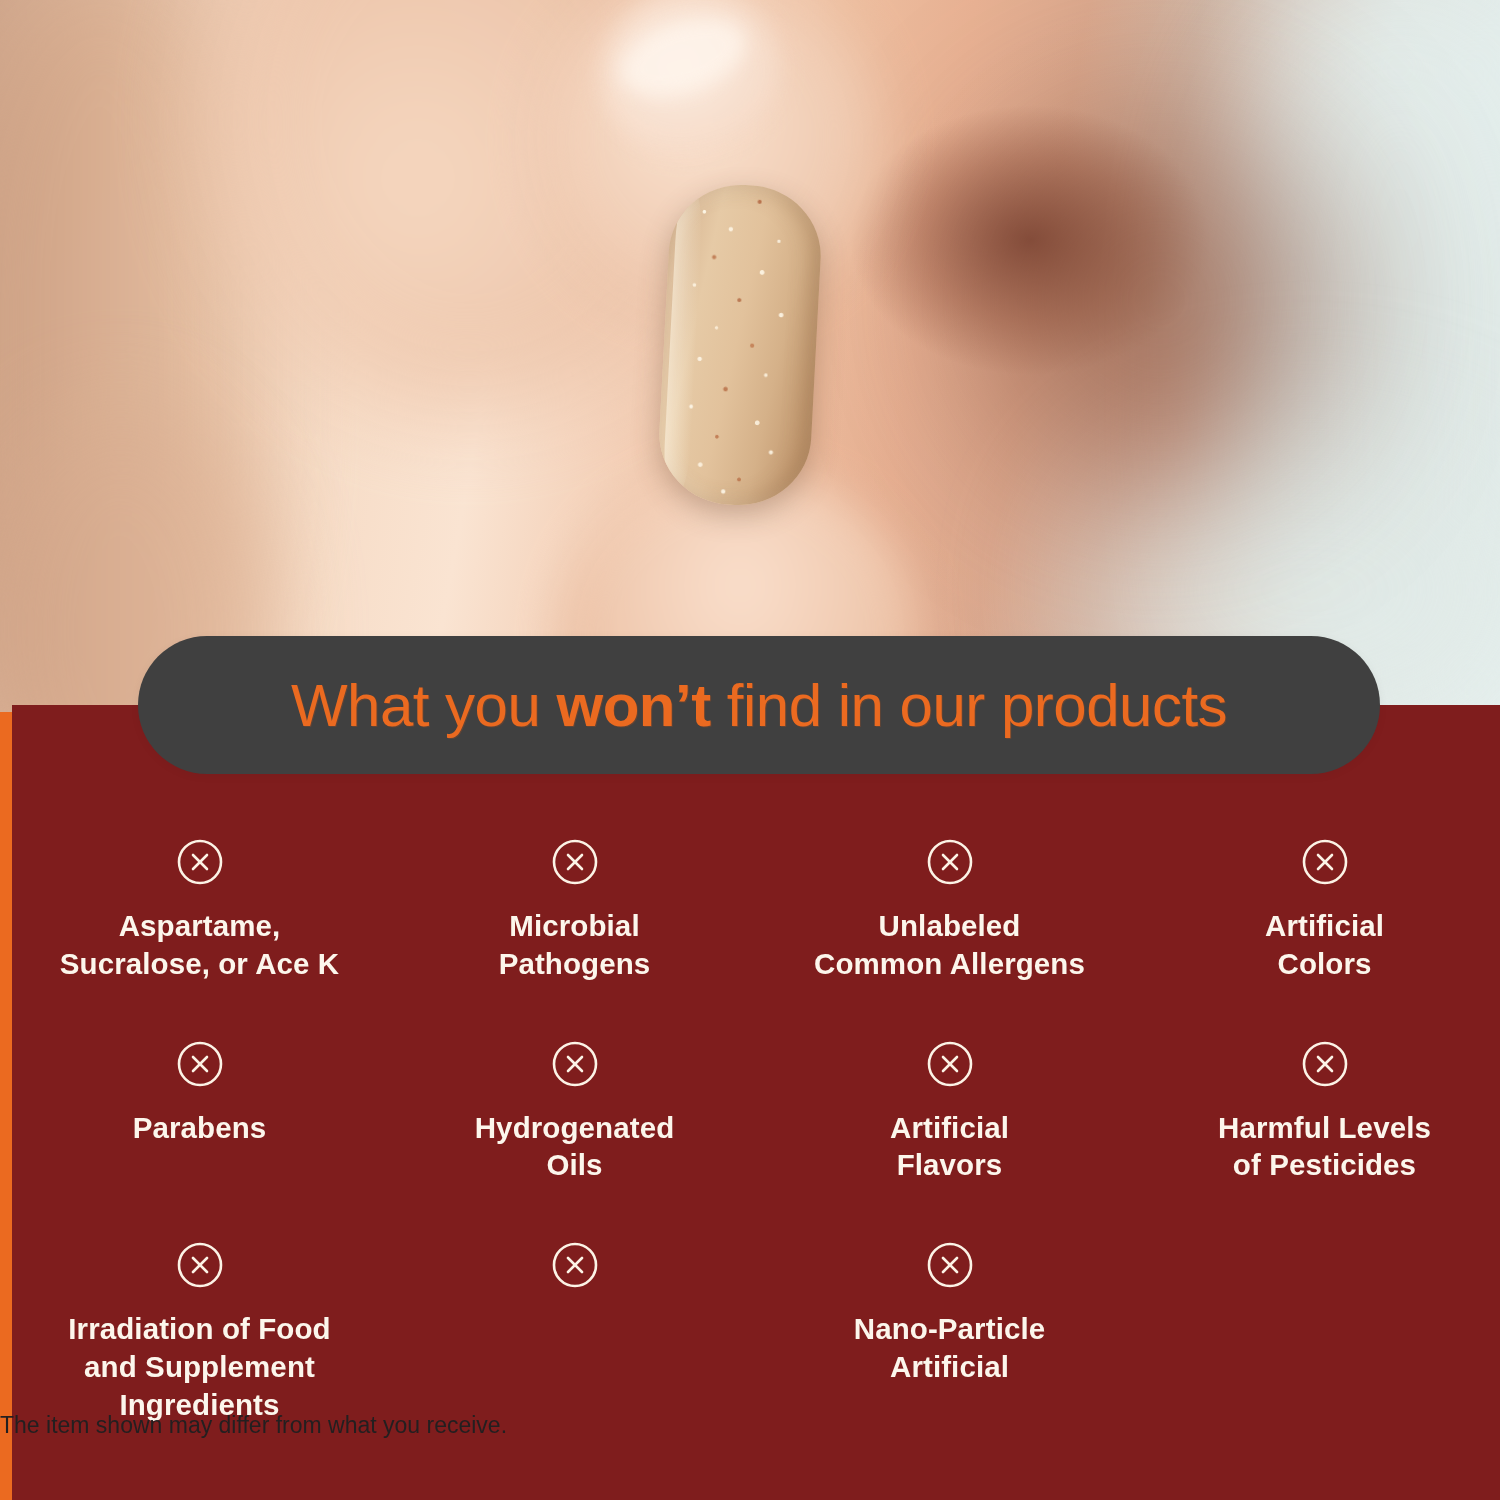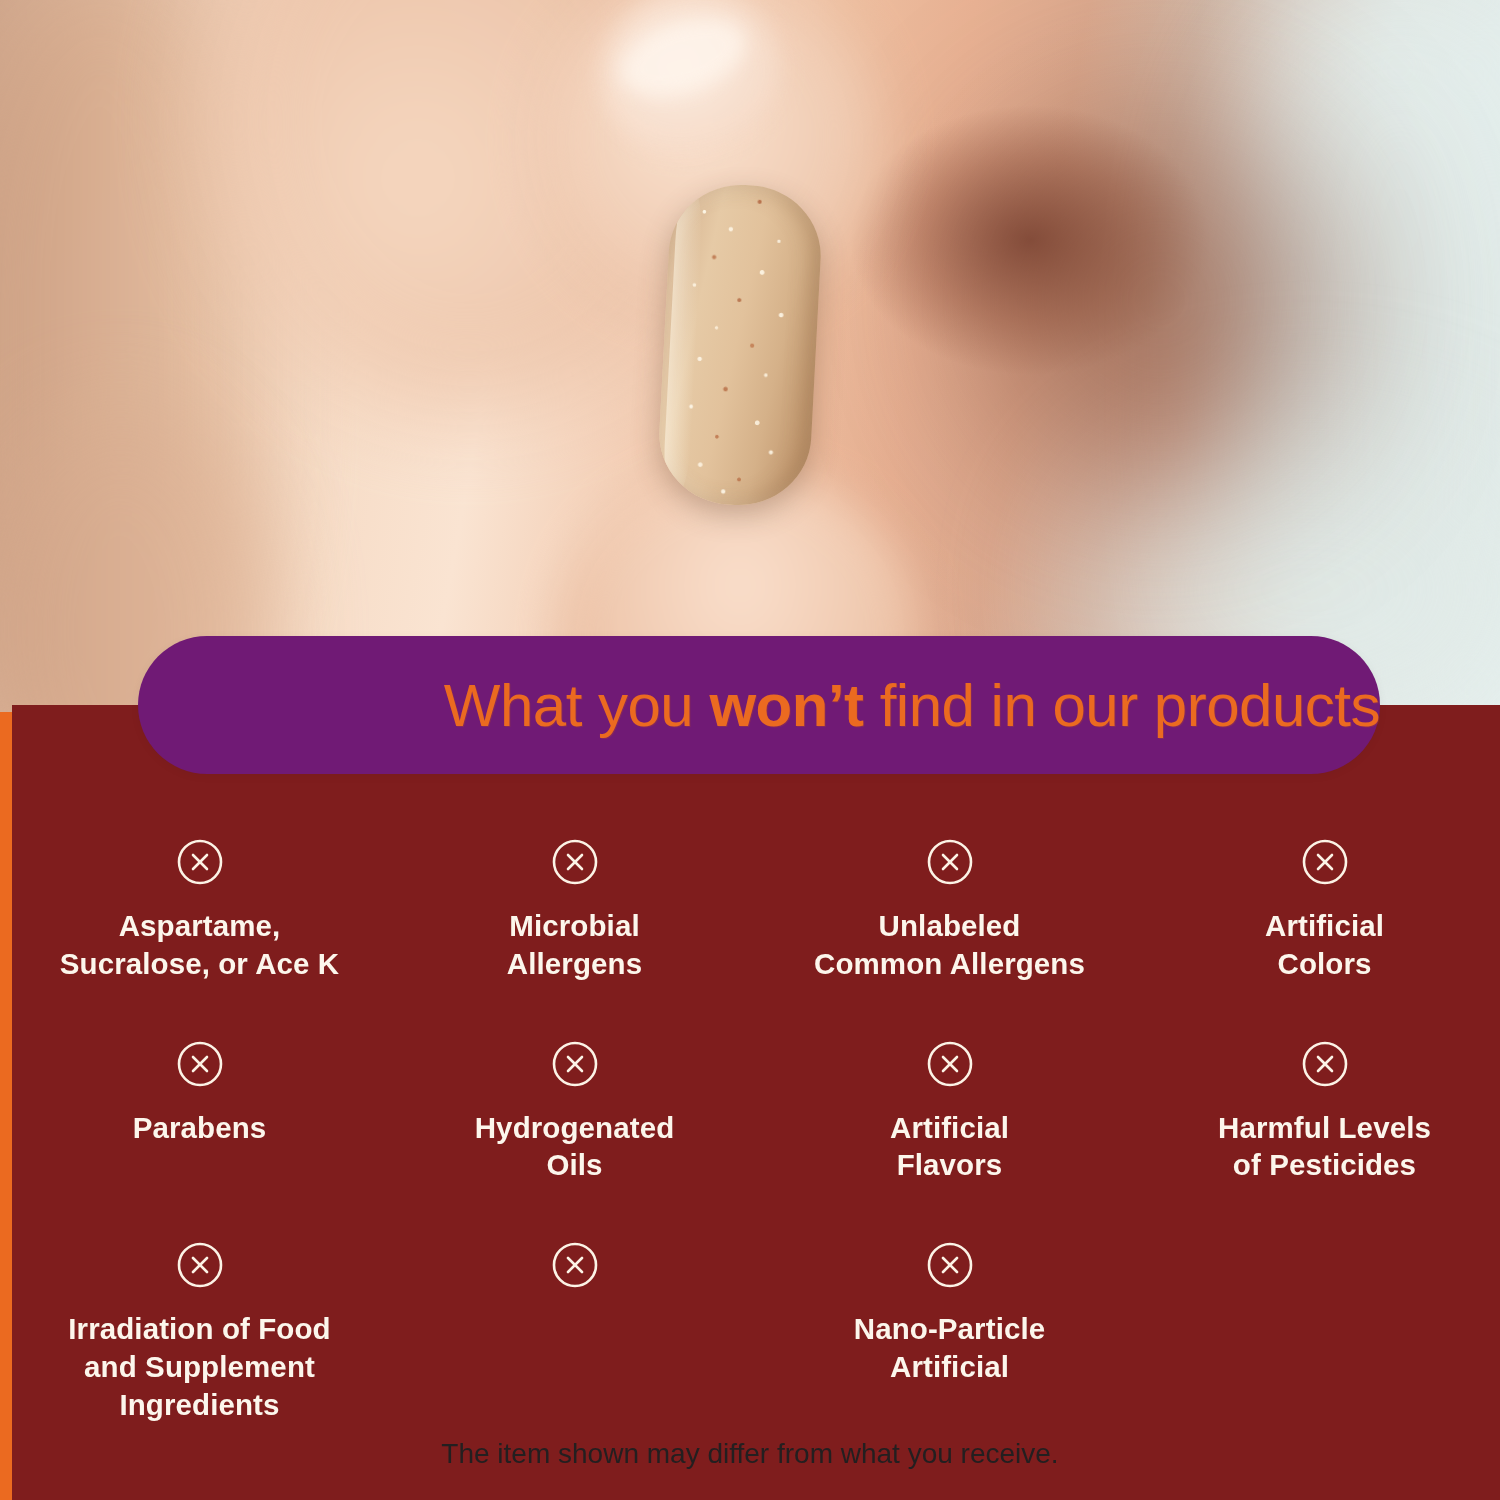--- a/index.html
+++ b/index.html
@@ -188,25 +188,25 @@
     background: linear-gradient(90deg, rgba(255,246,228,0.55), rgba(255,246,228,0.0));
   }
 
   
   .title-card {
     position: absolute;
     left: 138px;
     top: 636px;
     width: 1242px;
     height: 138px;
-    background: #701a75;
+    background: #404040;
     border-radius: 69px;
     display: flex;
     align-items: center;
-    justify-content: flex-end;
+    justify-content: center;
     box-shadow: 0 2px 10px rgba(0,0,0,0.05);
     z-index: 5;
   }
   .title-text {
     font-size: 60px;
     color: #EB6A20;
     letter-spacing: -0.5px;
     white-space: nowrap;
     font-weight: 500;
     text-shadow: 1px 1px 0 rgba(190,80,25,0.25);
@@ -264,27 +264,25 @@
     letter-spacing: 0.1px;
     max-width: 330px;
     white-space: pre-line;
   }
 
   .disclaimer {
     position: absolute;
     left: 0;
     top: 1412px;
     width: 1500px;
-    text-align: center;
     color: #231f20;
-    font-size: 28px;
+    font-size: 23px;
     font-weight: normal;
     z-index: 6;
     letter-spacing: 0px;
-    margin-top: 26px;
   }
 </style>
 </head>
 <body>
 
 <div class="infographic">
 
   <div class="photo">
     <div class="blob blob-bgCool"></div>
     <div class="blob blob-bgCool2"></div>
@@ -315,21 +313,21 @@
 Sucralose, or Ace K</div>
       </div>
 
       <div class="cell">
         <svg class="x-icon" viewBox="0 0 50 50">
           <circle cx="25" cy="25" r="21" stroke-width="2.6"></circle>
           <line x1="18" y1="18" x2="32" y2="32" stroke-width="2.6"></line>
           <line x1="32" y1="18" x2="18" y2="32" stroke-width="2.6"></line>
         </svg>
         <div class="cell-label">Microbial
-Allergens</div>
+Pathogens</div>
       </div>
 
       <div class="cell">
         <svg class="x-icon" viewBox="0 0 50 50">
           <circle cx="25" cy="25" r="21" stroke-width="2.6"></circle>
           <line x1="18" y1="18" x2="32" y2="32" stroke-width="2.6"></line>
           <line x1="32" y1="18" x2="18" y2="32" stroke-width="2.6"></line>
         </svg>
         <div class="cell-label">Unlabeled
 Common Allergens</div>

